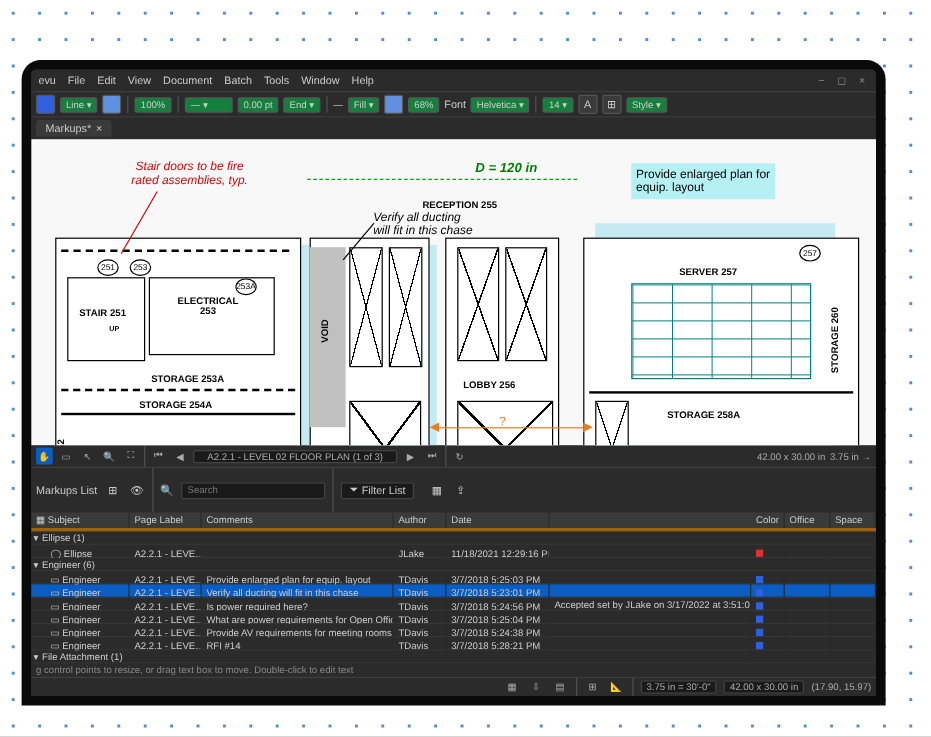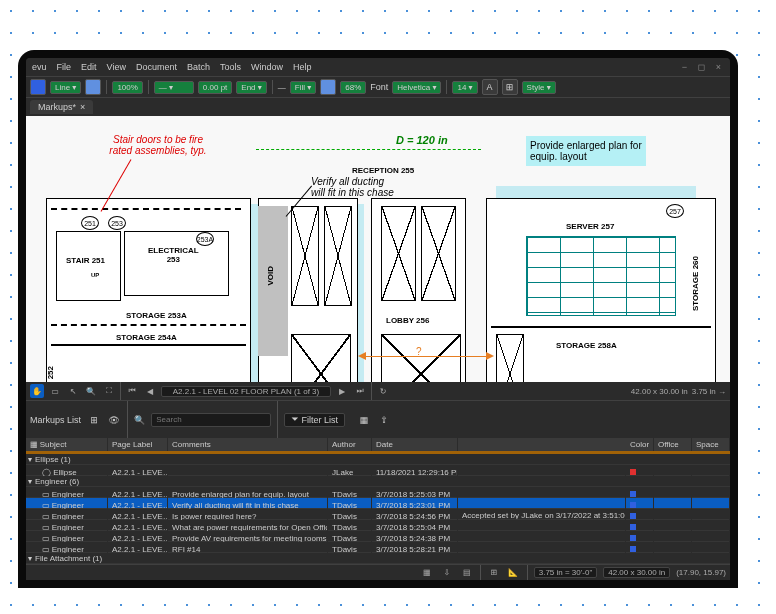--- a/index.html
+++ b/index.html
@@ -344,20 +344,21 @@
     <div class="ml-col c-col"><span class="swatch blue"></span></div>
     <div class="ml-col c-lay"></div>
           <div class="ml-col c-spc"></div>
   </div>
   <div class="ml-group">
           <span>▾</span>
           <span>File Attachment (1)</span>
         </div>
 </div>
 
+<div class="hint">g control points to resize, or drag text box to move. Double-click to edit text</div>
 
 <div class="statusbar">
   <div class="spacer"></div>
   <div class="nav-icon">▦</div>
   <div class="nav-icon">⇩</div>
   <div class="nav-icon">▤</div>
   <div class="vsep"></div>
   <div class="nav-icon">⊞</div>
   <div class="nav-icon">📐</div>
   <div class="vsep"></div>

